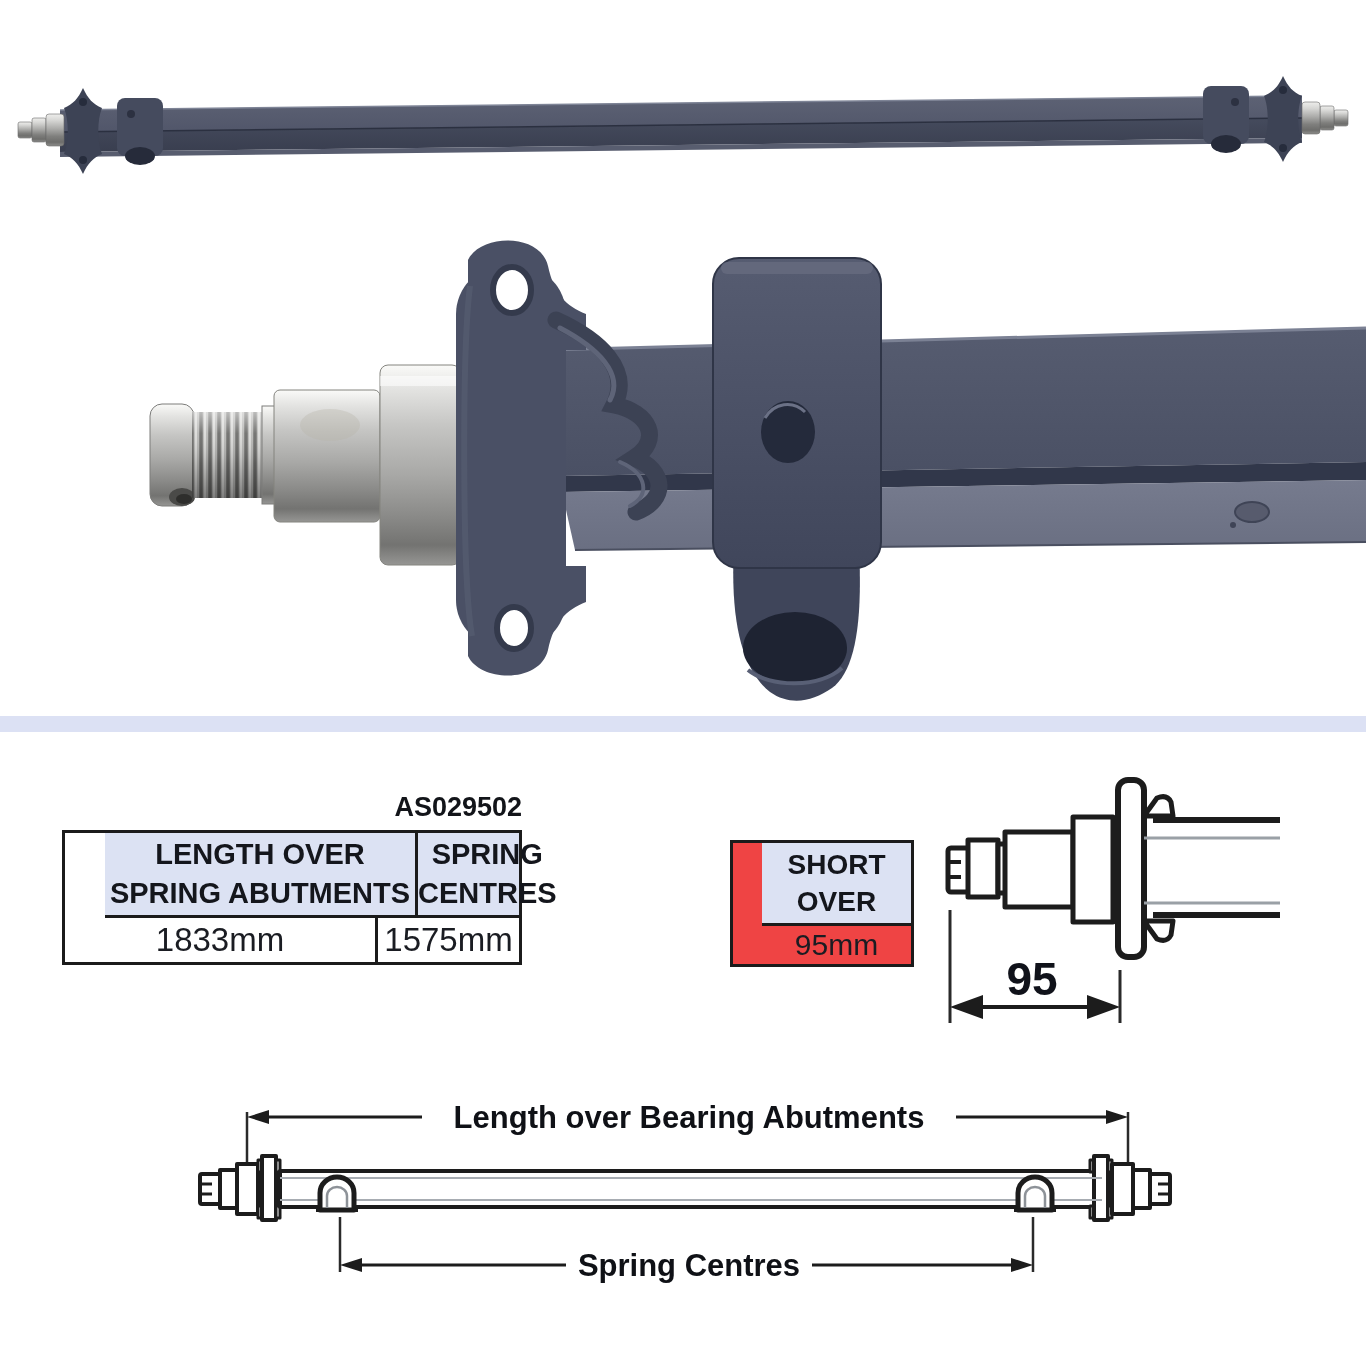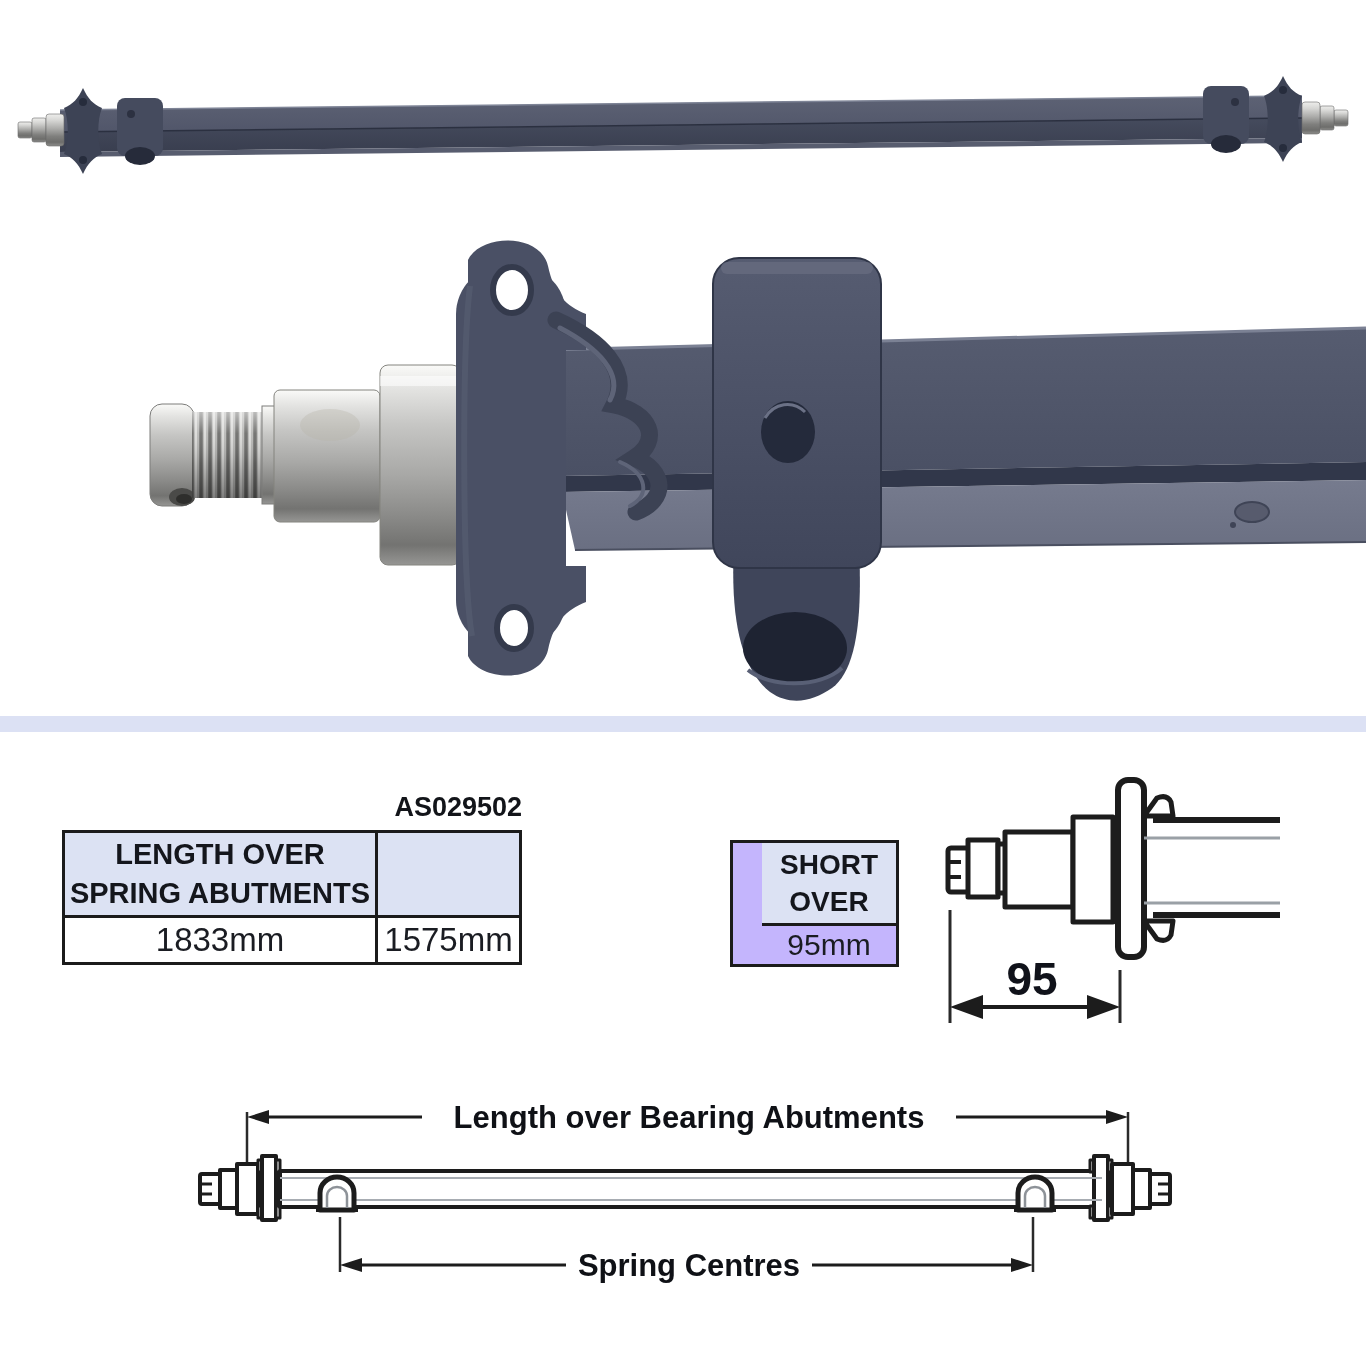--- a/index.html
+++ b/index.html
@@ -13,32 +13,32 @@
   
   .product-code{
     left:62px;top:792px;width:460px;text-align:right;
     font-size:27px;font-weight:bold;letter-spacing:0px;color:#121419;
   }
   
   .spec-table{
     left:62px;top:830px;width:460px;border:3px solid #1b1b1b;box-sizing:border-box;
     background:#ffffff;
   }
-  .spec-header{display:grid;grid-template-columns:313px 1fr;background:#dce2f3;border-bottom:3px solid #1b1b1b;}
+  .spec-header{display:grid;grid-template-columns:313px 1fr;background:#dce2f3;border-bottom:3px solid #1b1b1b;margin-left:40px;}
   .spec-values{display:grid;grid-template-columns:313px 1fr;}
   .spec-cell{
     display:flex;flex-direction:column;justify-content:center;align-items:center;
     text-align:center;box-sizing:border-box;
   }
   .spec-header .spec-cell{height:82px;font-weight:bold;font-size:29px;line-height:39px;color:#14161c;}
   .spec-values .spec-cell{height:44px;font-size:33px;font-weight:400;color:#1a1c22;}
   .cell-div{border-right:3px solid #1b1b1b;}
   
   .stub-table{
-    left:730px;top:840px;width:169px;border:3px solid #1b1b1b;box-sizing:border-box;background:#c4b5fd;padding-left:29px;
+    left:730px;top:840px;width:184px;border:3px solid #1b1b1b;box-sizing:border-box;background:#ef4444;padding-left:29px;
   }
   .stub-header{
     background:#dce2f3;border-bottom:3px solid #1b1b1b;height:80px;
     display:flex;flex-direction:column;justify-content:center;align-items:center;
     font-weight:bold;font-size:28px;line-height:37px;color:#14161c;
   }
   .stub-value{
     height:38px;display:flex;justify-content:center;align-items:center;
     font-size:30px;font-weight:400;color:#1a1c22;border-radius:15px;
   }
@@ -193,20 +193,24 @@
   <div class="abs divider"></div>
 
   <div class="abs product-code">AS029502</div>
 
   <div class="abs spec-table">
     <div class="spec-header">
       <div class="spec-cell cell-div">
         <span>LENGTH OVER</span>
         <span>SPRING ABUTMENTS</span>
       </div>
+      <div class="spec-cell">
+        <span>SPRING</span>
+        <span>CENTRES</span>
+      </div>
     </div>
     <div class="spec-values">
       <div class="spec-cell cell-div">1833mm</div>
       <div class="spec-cell">1575mm</div>
     </div>
   </div>
 
   <div class="abs stub-table">
     <div class="stub-header">
       <span>SHORT</span>

